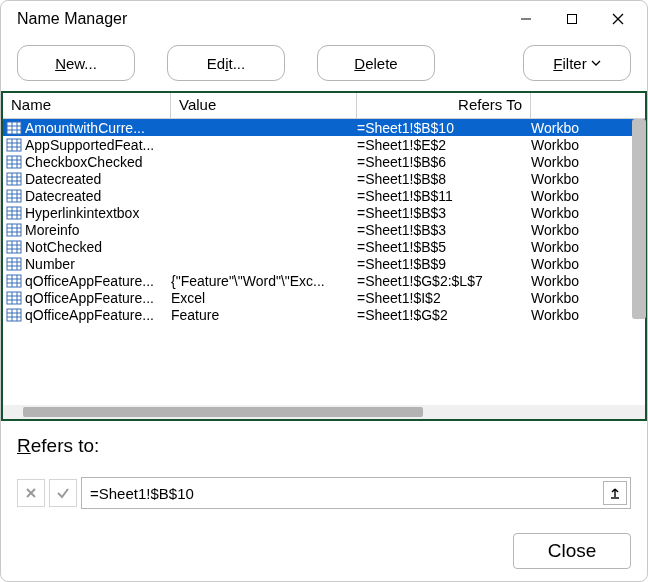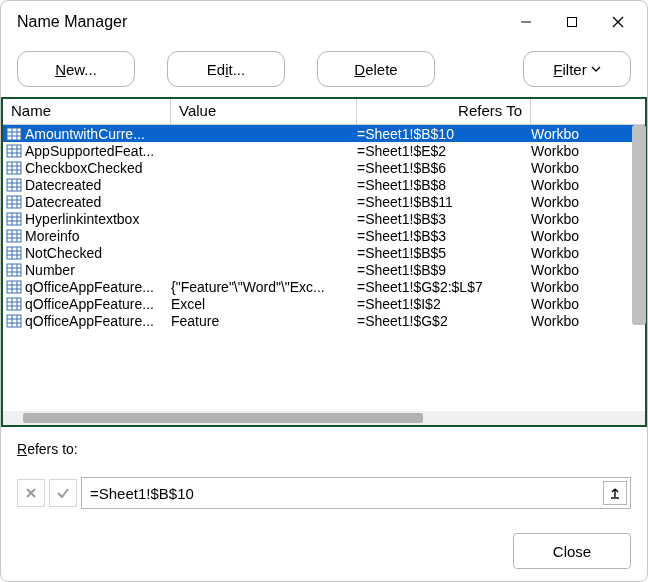--- a/index.html
+++ b/index.html
@@ -144,21 +144,21 @@
     height: 10px;
     background: #b3b3b3;
     width: 400px;
     border-radius: 2px;
     margin-left: 16px;
   }
   .refers-section {
     padding: 14px 16px 0 16px;
   }
   .refers-label {
-    font-size: 14px;
+    font-size: 19px;
     margin-bottom: 20px;
   }
   .refers-row {
     display: flex;
     align-items: center;
     gap: 4px;
   }
   .small-btn {
     width: 28px;
     height: 28px;
@@ -190,21 +190,21 @@
     display: flex;
     justify-content: flex-end;
     padding: 24px 16px 12px 16px;
   }
   .close-btn {
     width: 118px;
     height: 36px;
     border: 1px solid #b5b5b5;
     border-radius: 4px;
     background: #fff;
-    font-size: 15px;
+    font-size: 19px;
     font-family: inherit;
     cursor: pointer;
   }
 </style>
 </head>
 <body>
 
 <div class="window">
 
   <div class="titlebar">

